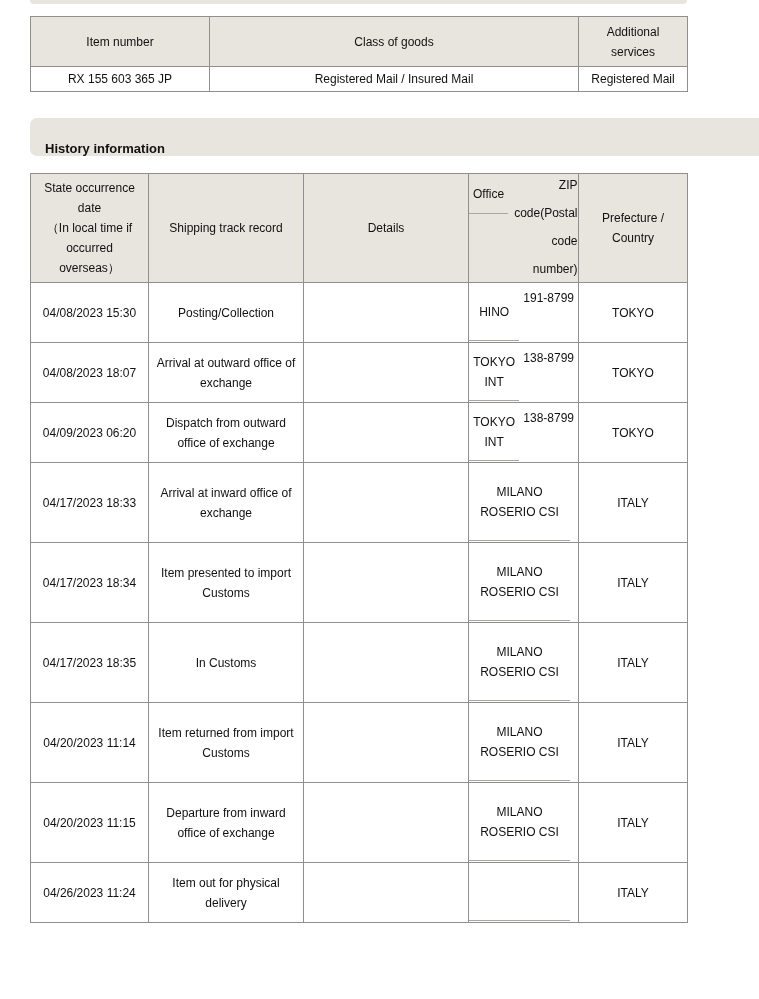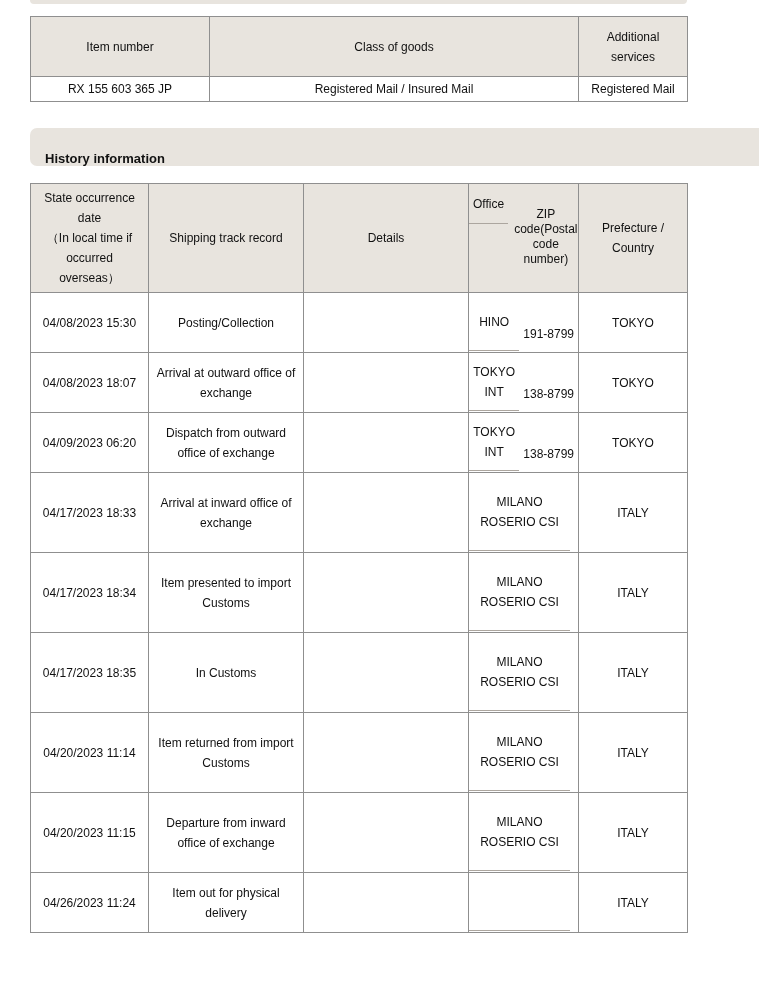--- a/index.html
+++ b/index.html
@@ -41,21 +41,21 @@
     line-height: 20px;
     padding: 2px 4px;
   }
   .item-table {
     margin: 12px 0 0 30px;
     width: 657px;
   }
   .item-table .col-item  { width: 179px; }
   .item-table .col-class { width: 369px; }
   .item-table .col-add   { width: 109px; }
-  .item-table thead tr { height: 60px; }
+  .item-table thead tr { height: 50px; }
   .item-table thead th { background: var(--header-bg); }
   .item-table tbody tr { height: 18px; background: #fff; }
   
   .section-bar {
     margin: 26px 0 0 30px;
     width: 740px;
     height: 38px;
     background: var(--header-bg);
     border-radius: 7px;
     display: flex;
@@ -98,39 +98,39 @@
     justify-content: center;
     border-bottom: 1px solid var(--divider);
     padding: 2px 4px;
   }
   .oc-bottom {
     flex: 1;
     display: flex;
     align-items: center;
     justify-content: center;
     padding: 2px 6px;
-    line-height: 15px;
+    line-height: 28px;
+    text-align: right;
   }
   .o-name {
     flex: 1;
     display: flex;
     align-items: center;
     justify-content: center;
     border-bottom: 1px solid var(--divider);
     padding: 10px 4px;
     line-height: 20px;
   }
   .o-zip {
     height: 30px;
     flex: none;
     display: flex;
     align-items: center;
     justify-content: center;
     padding: 2px 4px;
-    margin-top: 26px;
   }
 </style>
 </head>
 <body>
 
 <div class="page">
 
   <div class="top-strip"></div>
 
   <table class="item-table">

